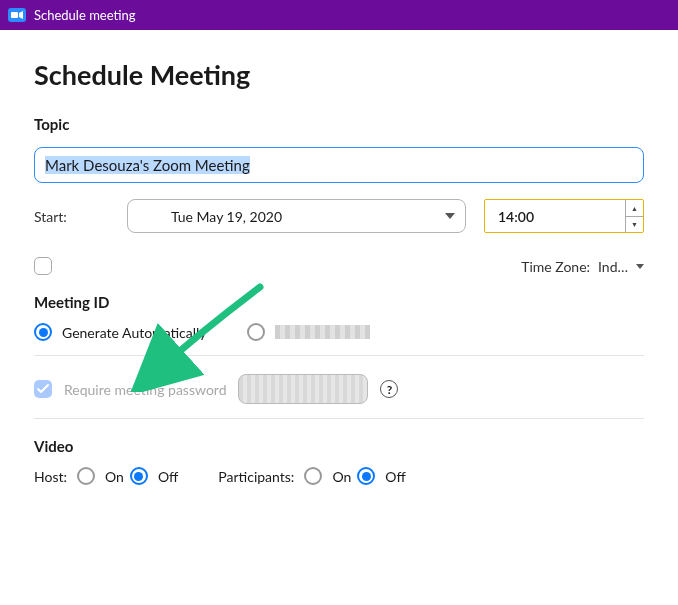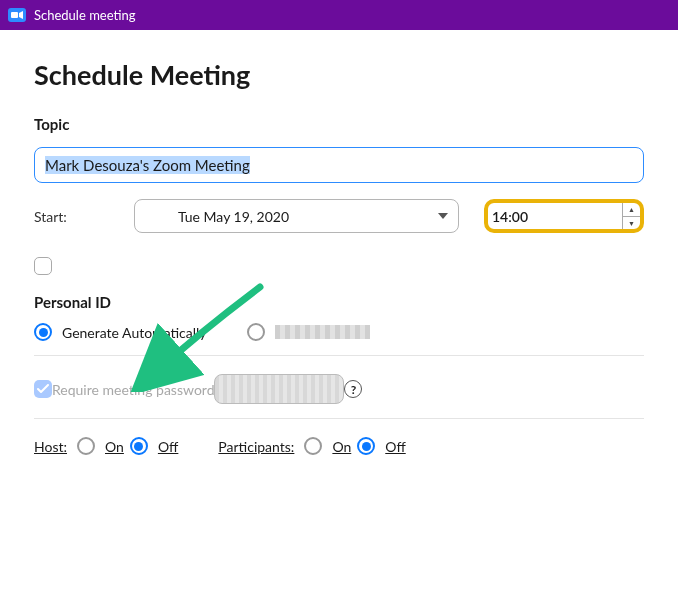--- a/index.html
+++ b/index.html
@@ -38,42 +38,42 @@
     border: 1.5px solid #2d8cff;
     border-radius: 8px;
     padding: 8px 10px;
     font-size: 15px;
     outline: none;
   }
   .topic-input .selected {
     background: #b9d9ff;
     display: inline;
   }
-  .row { display:flex; align-items:center; gap: 25px; margin-top: 16px; justify-content: space-between; }
+  .row { display:flex; align-items:center; gap: 18px; margin-top: 16px; justify-content: space-between; }
   .row-label { width: 75px; color: #333; }
   .select-box {
     border: 1px solid #b5b5b5;
     border-radius: 8px;
     background: #fff;
     height: 34px;
     display:flex;
     align-items:center;
     justify-content:space-between;
     padding: 0 10px 0 14px;
     cursor: pointer;
   }
   .date-box { flex:1; padding-left: 43px;}
   .time-box {
     width: 160px;
-    border: 4px solid #eab308;
-    border-radius: 10px;
+    border: 1px solid #eab308;
+    border-radius: 2px;
     height: 34px;
     display:flex;
     align-items:center;
-    padding-left: 4px;
+    padding-left: 13px;
     position: relative;
     font-weight: 600;
   }
   .spinner {
     position:absolute; right:0; top:0; bottom:0; width:18px;
     display:flex; flex-direction:column;
     border-left:1px solid #aaa;
   }
   .spinner div {
     flex:1; display:flex; align-items:center; justify-content:center;
@@ -98,36 +98,36 @@
   .radio-row { display:flex; align-items:center; gap: 40px; margin-bottom: 10px;}
   .radio-item { display:flex; align-items:center; gap:10px; cursor:pointer;}
   .radio-outer {
     width:18px;height:18px;border:2px solid #0a78ff;border-radius:50%;
     display:flex;align-items:center;justify-content:center;
   }
   .radio-outer.grey { border-color:#999; }
   .radio-inner { width:9px;height:9px;border-radius:50%;background:#0a78ff;}
   .divider { border:none; border-top:1px solid #e4e4e4; margin: 14px 0 0 0;}
   .muted { color:#a8a8a8; }
-  .pw-row { display:flex; align-items:center; margin-top:4px;}
+  .pw-row { display:flex; align-items:center; gap:12px; margin-top:4px;}
   .pw-box {
     width: 130px; height: 30px; border:1px solid #bbb; border-radius:8px;
     background: repeating-linear-gradient(90deg,#d8d8d8,#d8d8d8 4px,#e6e6e6 4px,#e6e6e6 8px);
   }
   .pmi-blur {
     display:inline-block; width:95px; height:14px; vertical-align:middle;
     background: repeating-linear-gradient(90deg,#cfcfcf,#cfcfcf 5px,#e2e2e2 5px,#e2e2e2 10px);
     filter: blur(0.3px);
   }
   .help-circle {
     width:18px;height:18px;border:1.5px solid #555;border-radius:50%;
     display:flex;align-items:center;justify-content:center;font-size:12px;font-weight:700;cursor:pointer;
   }
   .video-row { display:flex; align-items:center; gap:40px; margin-top:4px;}
-  .video-group { display:flex; align-items:center; gap:6px;text-decoration:underline;}
+  .video-group { display:flex; align-items:center; gap:6px;}
   .video-group .vg-label { margin-right:4px;}
   .arrow-annot {
     position:absolute;
     pointer-events:none;
   }
 </style>
 </head>
 <body>
 
 <div class="titlebar">
@@ -161,24 +161,29 @@
         <div>▼</div>
       </div>
     </div>
   </div>
 
 
   <div class="checkbox-row">
     <div class="cb-left">
       <span class="checkbox-empty"></span>
     </div>
+    <div class="tz">
+      <span>Time Zone:</span>
+      <span>Ind…</span>
+      <span class="chev-sm"></span>
+    </div>
   </div>
 
   <div class="section">
-    <div class="section-title">Personal ID</div>
+    <div class="section-title">Meeting ID</div>
     <div class="radio-row">
       <div class="radio-item">
         <span class="radio-outer">
             <span class="radio-inner"></span>
           </span>
         <span>Generate Automatically</span>
       </div>
       <div class="radio-item">
         <span class="radio-outer grey"></span>
         <span class="pmi-blur"></span>
@@ -195,20 +200,21 @@
           </svg>
       </span>
       <span class="muted">Require meeting password</span>
       <span class="pw-box"></span>
       <span class="help-circle">?</span>
     </div>
     <hr class="divider">
   </div>
 
   <div class="section">
+    <div class="section-title">Video</div>
     <div class="video-row">
       <div class="video-group">
         <span class="vg-label">Host:</span>
         <span class="radio-item">
           <span class="radio-outer grey"></span>
           <span>On</span>
         </span>
         <span class="radio-item">
           <span class="radio-outer">
               <span class="radio-inner"></span>

